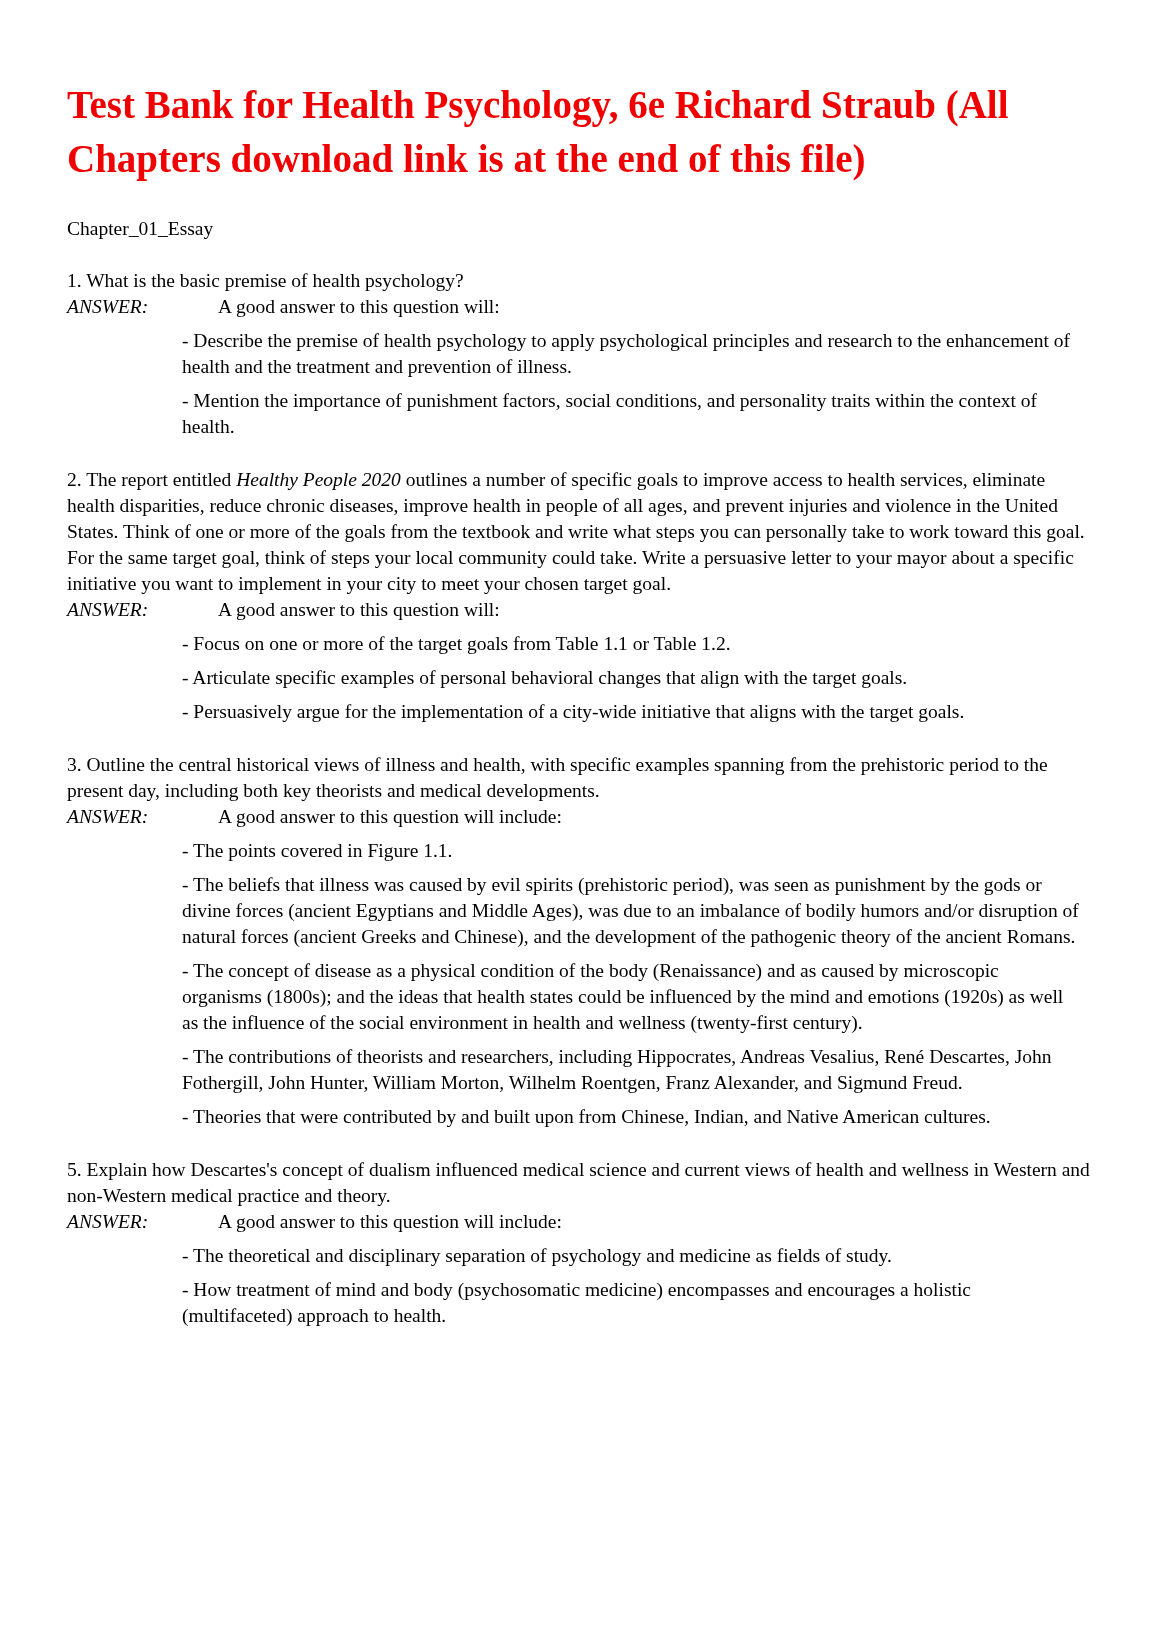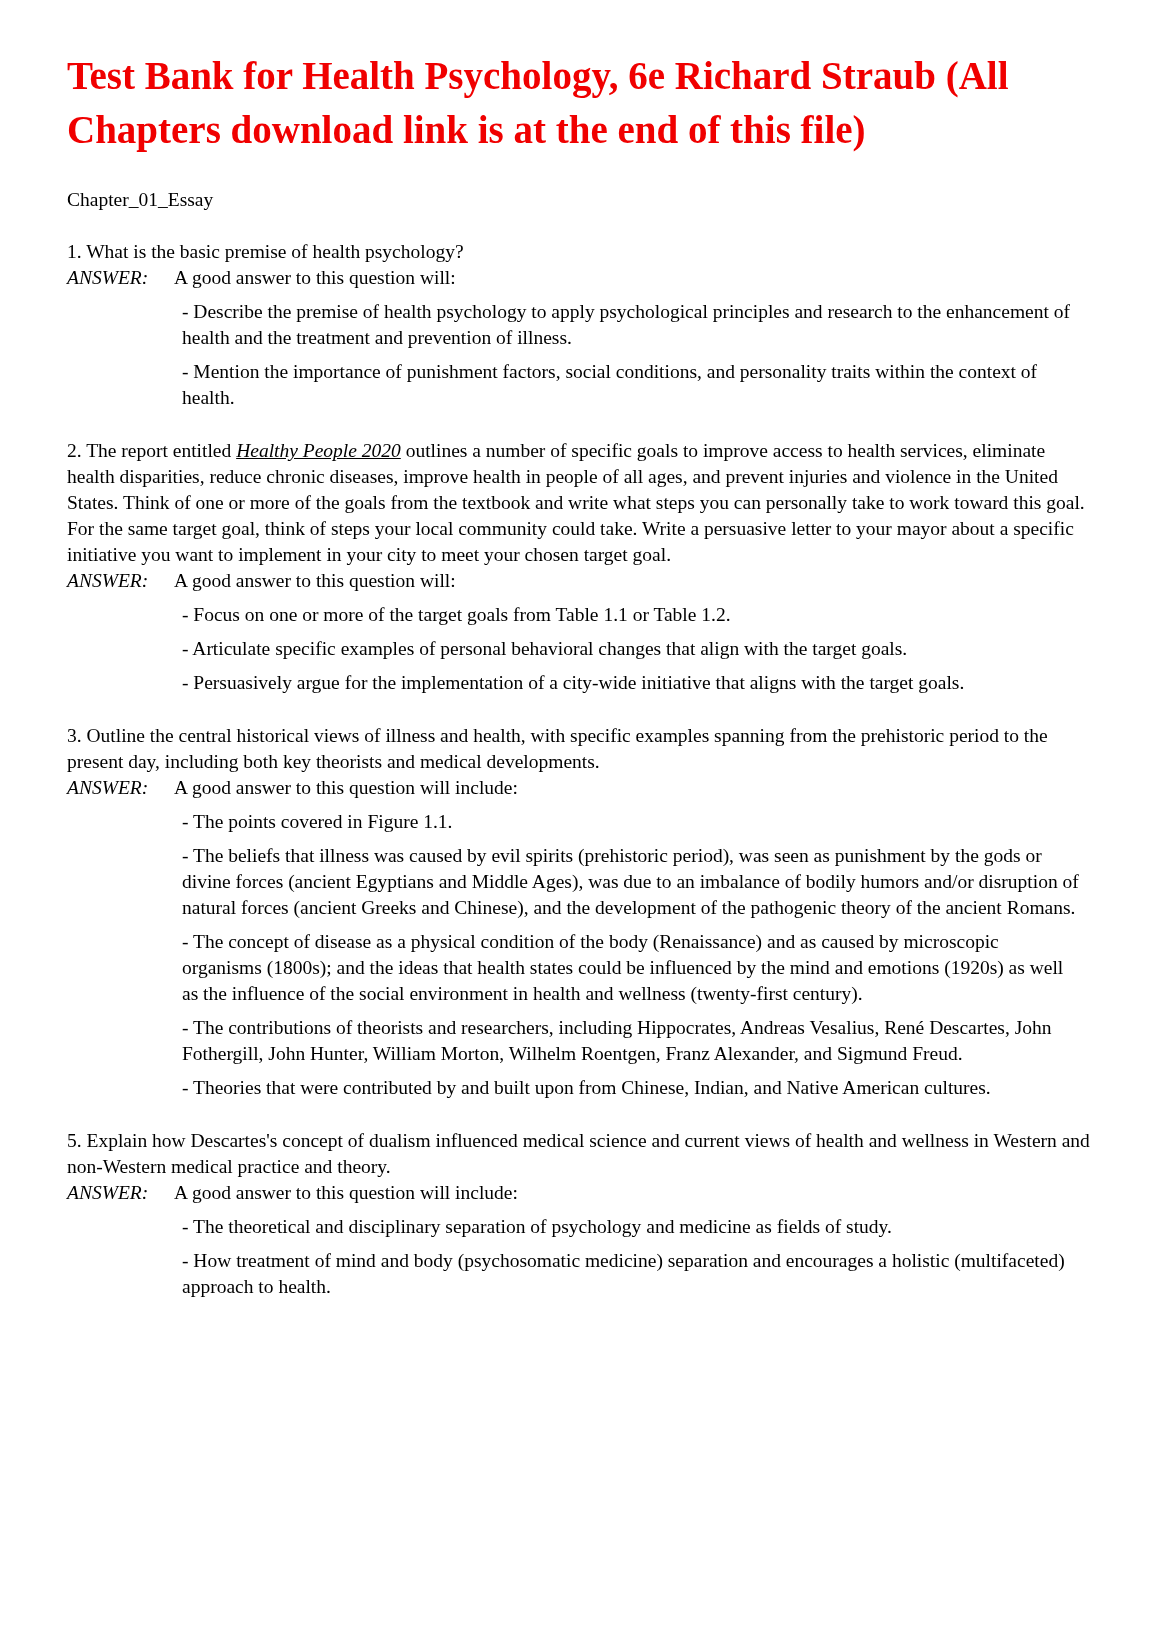--- a/index.html
+++ b/index.html
@@ -7,38 +7,38 @@
     width: 1157px;
     height: 1637px;
     font-family: "Liberation Serif", "DejaVu Serif", serif;
     color: #000000;
     overflow: hidden;
   }
   .page {
     box-sizing: border-box;
     width: 1157px;
     height: 1637px;
-    padding: 49px 66px 0 67px;
+    padding: 78px 66px 0 67px;
     font-size: 19.5px;
     line-height: 26px;
   }
   .doc-title {
     font-size: 39px;
     line-height: 54px;
     font-weight: bold;
     color: #f00000;
     margin: 0 0 30px 0;
   }
   .chapter-label {
     margin: 0 0 26px 0;
   }
   .question-block { margin: 0 0 27px 0; }
   .q-text { margin: 0; }
-  .italic { font-style: italic; text-decoration: underline; }
-  .answer-row { display: flex; }
+  .italic { font-style: italic; }
+  .answer-row { display: flex; gap: 44px; }
   .answer-label {
     flex: 0 0 107px;
     font-style: italic;
   }
   .answer-intro { flex: 1; }
   .bullets { margin-left: 107px; }
   .bullets p { margin: 8px; }
 </style>
 </head>
 <body>
@@ -90,17 +90,17 @@
   </div>
 
   <div class="question-block">
     <p class="q-text"><span>5. Explain how Descartes's concept of dualism influenced medical science and current views of health and wellness in Western and non-Western medical practice and theory.</span></p>
     <div class="answer-row">
       <span class="answer-label">ANSWER:</span>
       <span class="answer-intro">A good answer to this question will include:</span>
     </div>
     <div class="bullets">
       <p>- The theoretical and disciplinary separation of psychology and medicine as fields of study.</p>
-      <p>- How treatment of mind and body (psychosomatic medicine) separation and encourages a holistic (multifaceted) approach to health.</p>
+      <p>- How treatment of mind and body (psychosomatic medicine) encompasses and encourages a holistic (multifaceted) approach to health.</p>
     </div>
   </div>
 
 </div>
 
 </body></html>

